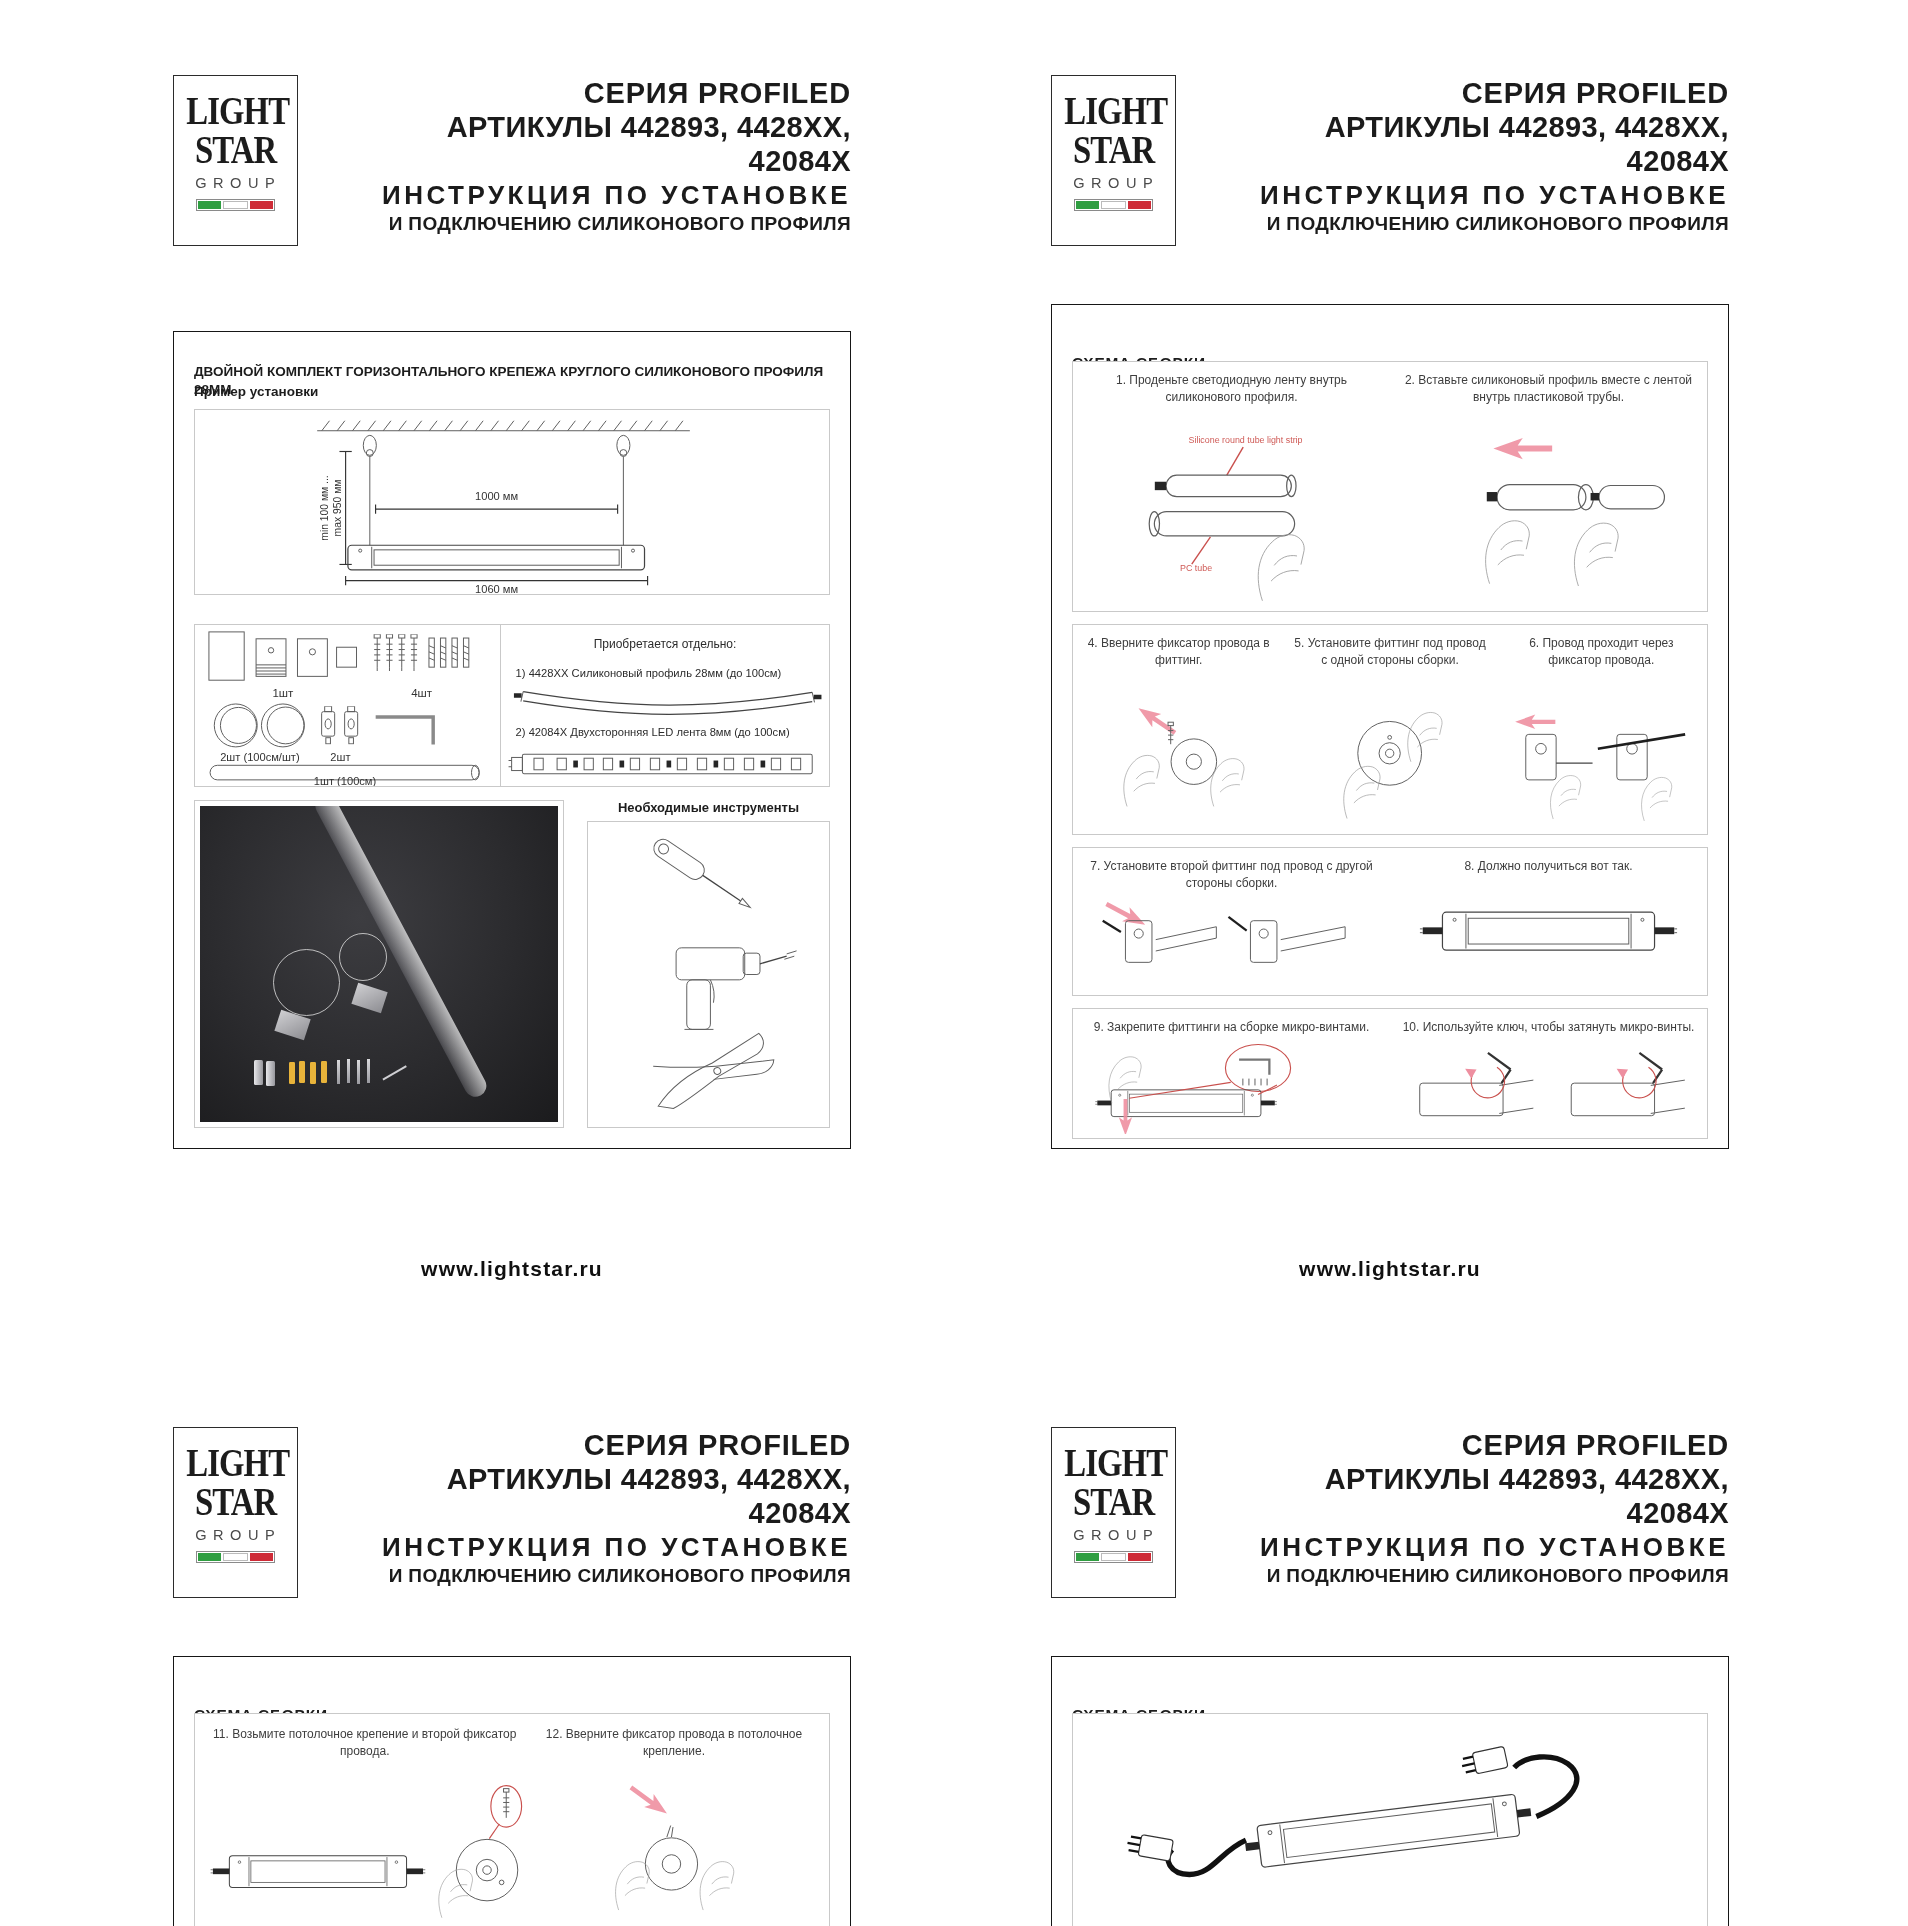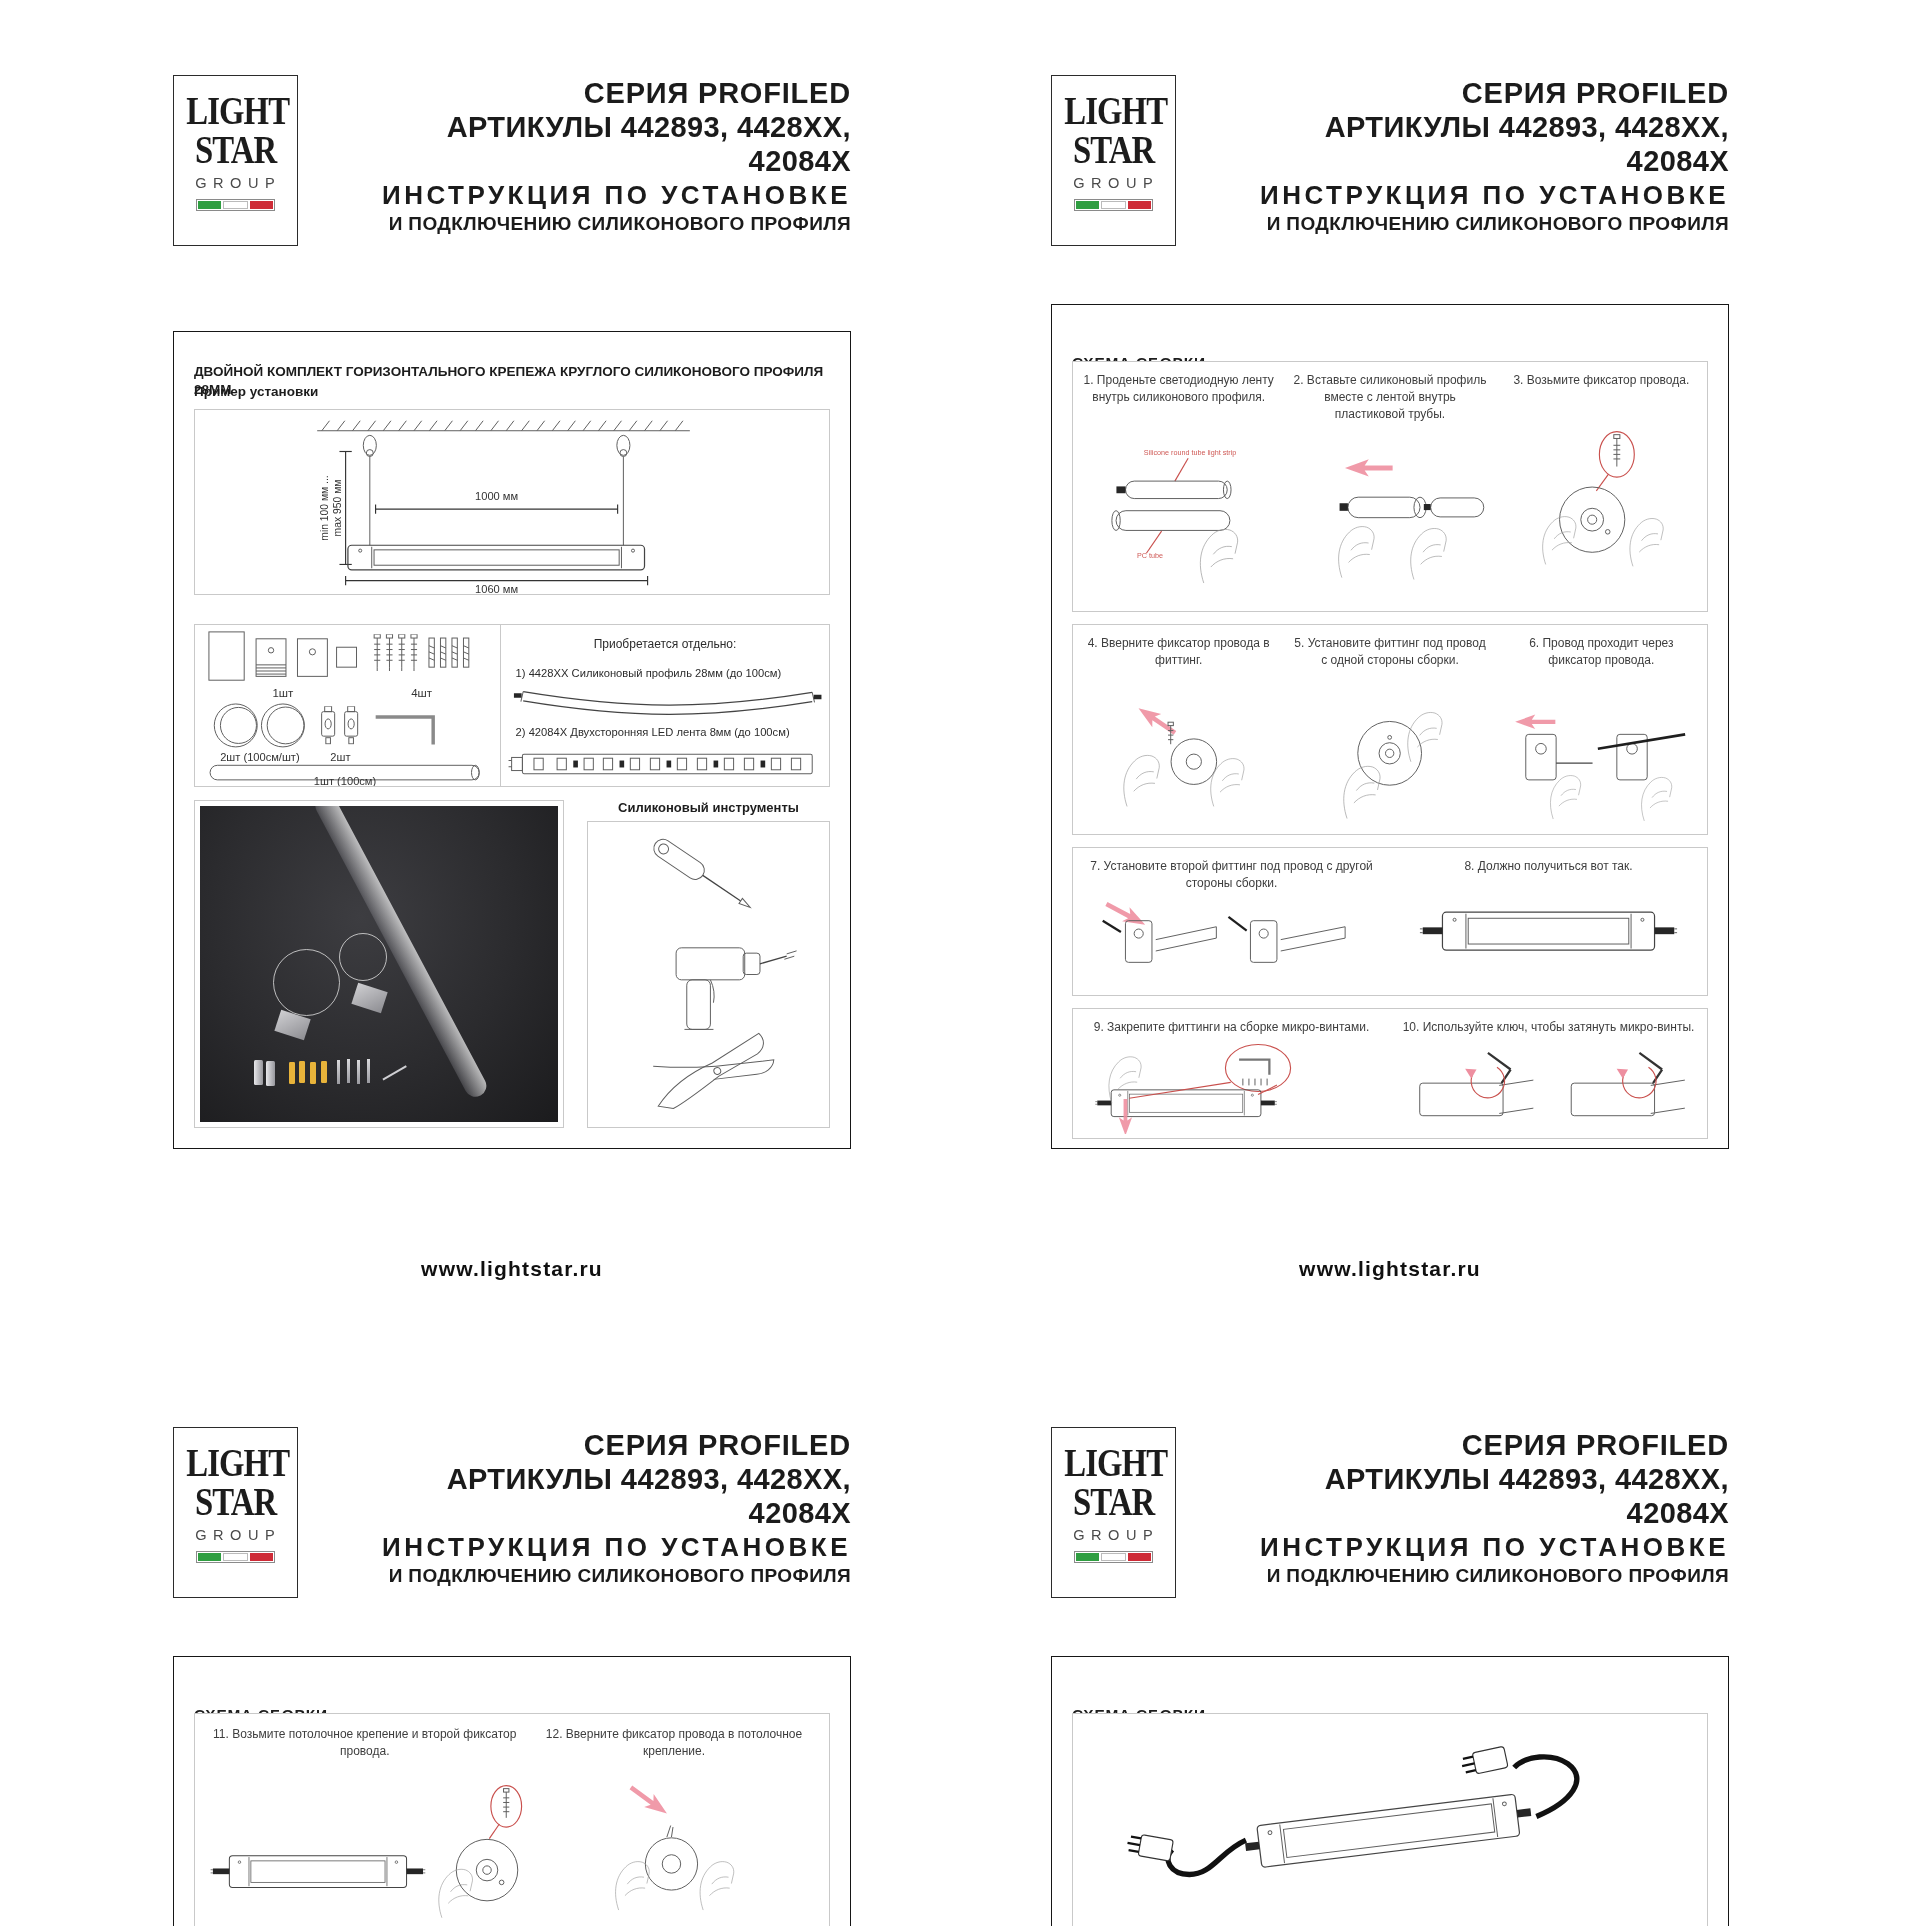--- a/index.html
+++ b/index.html
@@ -289,21 +289,21 @@
       <div class="ph-dowel" style="left:110px;top:256px;"></div>
       <div class="ph-dowel" style="left:121px;top:255px;"></div>
       <div class="ph-screw" style="left:137px;top:254px;"></div>
       <div class="ph-screw" style="left:147px;top:253px;"></div>
       <div class="ph-screw" style="left:157px;top:254px;"></div>
       <div class="ph-screw" style="left:167px;top:253px;"></div>
       <div class="ph-key" style="left:181px;top:266px;"></div>
     </div>
   </div>
 
-  <div class="sec-h h34" style="left:414px;top:800px;width:243px;text-align:center;">Силиконовый инструменты</div>
+  <div class="sec-h h34" style="left:414px;top:800px;width:243px;text-align:center;">Необходимые инструменты</div>
   <div class="panel" style="left:414px;top:821px;width:243px;height:307px;">
     <svg viewBox="0 0 630 800" style="width:100%;height:100%;">
       <g transform="rotate(34 300 140)">
         <rect class="ln" x="150" y="116" width="150" height="48" rx="24"></rect>
         <circle class="ln" cx="176" cy="140" r="13"></circle>
         <line class="ln3" x1="300" y1="140" x2="420" y2="140"></line>
         <path class="ln" d="M420,132 l30,8 l-30,8 z"></path>
       </g>
       <g>
         <rect class="ln" x="230" y="330" width="180" height="84" rx="14"></rect>
@@ -369,35 +369,20 @@
       <div class="step">2. Вставьте силиконовый профиль вместе с лентой внутрь пластиковой трубы.</div>
       <svg viewBox="0 0 520 430">
         <use href="#arr" x="140" y="66" width="130" height="50"></use>
         <rect class="ln" x="150" y="168" width="190" height="54" rx="27"></rect>
         <rect class="blk" x="128" y="184" width="22" height="20"></rect>
         <ellipse class="ln" cx="340" cy="195" rx="16" ry="27"></ellipse>
         <rect class="ln" x="368" y="170" width="140" height="50" rx="25"></rect>
         <rect class="blk" x="350" y="186" width="18" height="16"></rect>
         <use href="#hand" x="110" y="210" width="160" height="180"></use>
         <use href="#hand" x="300" y="215" width="160" height="180"></use>
-      </svg>
-    </div>
-    <div class="cell">
-      <div class="step">3. Возьмите фиксатор провода.</div>
-      <svg viewBox="0 0 520 430">
-        <ellipse class="redln" cx="300" cy="100" rx="46" ry="60"></ellipse>
-        <rect class="ln" x="292" y="48" width="16" height="10"></rect>
-        <path class="ln" d="M300,58 V132 M291,76 H309 M291,88 H309 M291,100 H309 M291,112 H309"></path>
-        <line class="redln" x1="278" y1="152" x2="246" y2="196" stroke-width="1.8"></line>
-        <circle class="ln" cx="235" cy="272" r="86"></circle>
-        <circle class="ln" cx="235" cy="272" r="30"></circle>
-        <circle class="ln" cx="235" cy="272" r="12"></circle>
-        <circle class="ln" cx="276" cy="304" r="6"></circle>
-        <use href="#hand" x="90" y="230" width="150" height="170"></use>
-        <use href="#hand" x="320" y="235" width="150" height="170"></use>
       </svg>
     </div>
   </div>
 
   <div class="panel steps-row" style="left:21px;top:624px;width:636px;height:211px;">
     <div class="cell">
       <div class="step">4. Вверните фиксатор провода в фиттинг.</div>
       <svg viewBox="0 0 520 380">
         <g transform="rotate(34 210 120)">
               <use href="#arr" x="140" y="96" width="120" height="46"></use>

